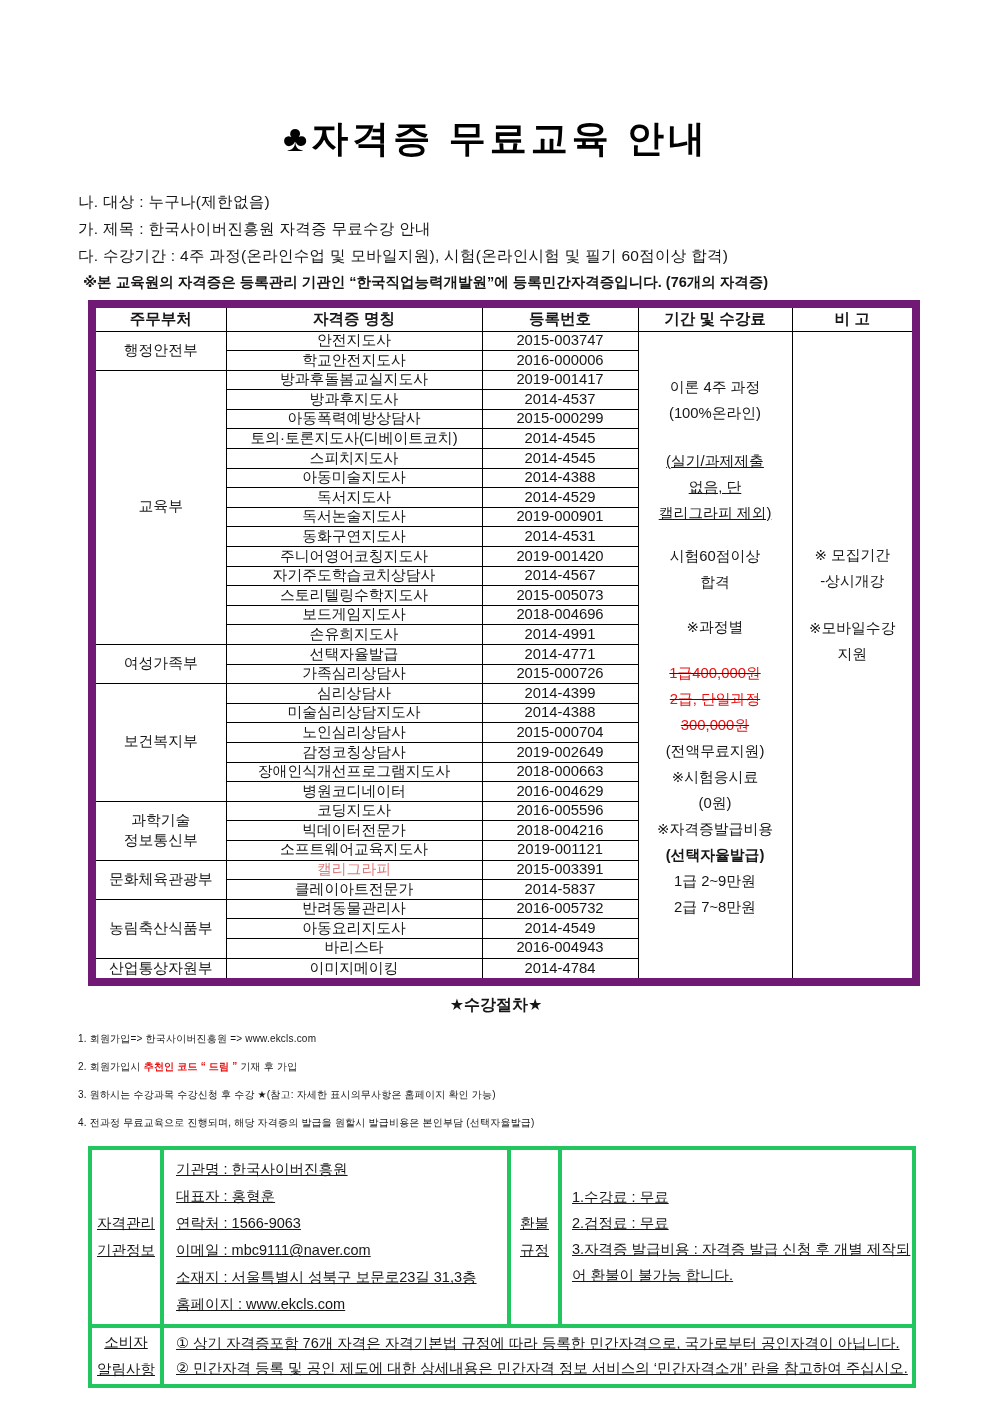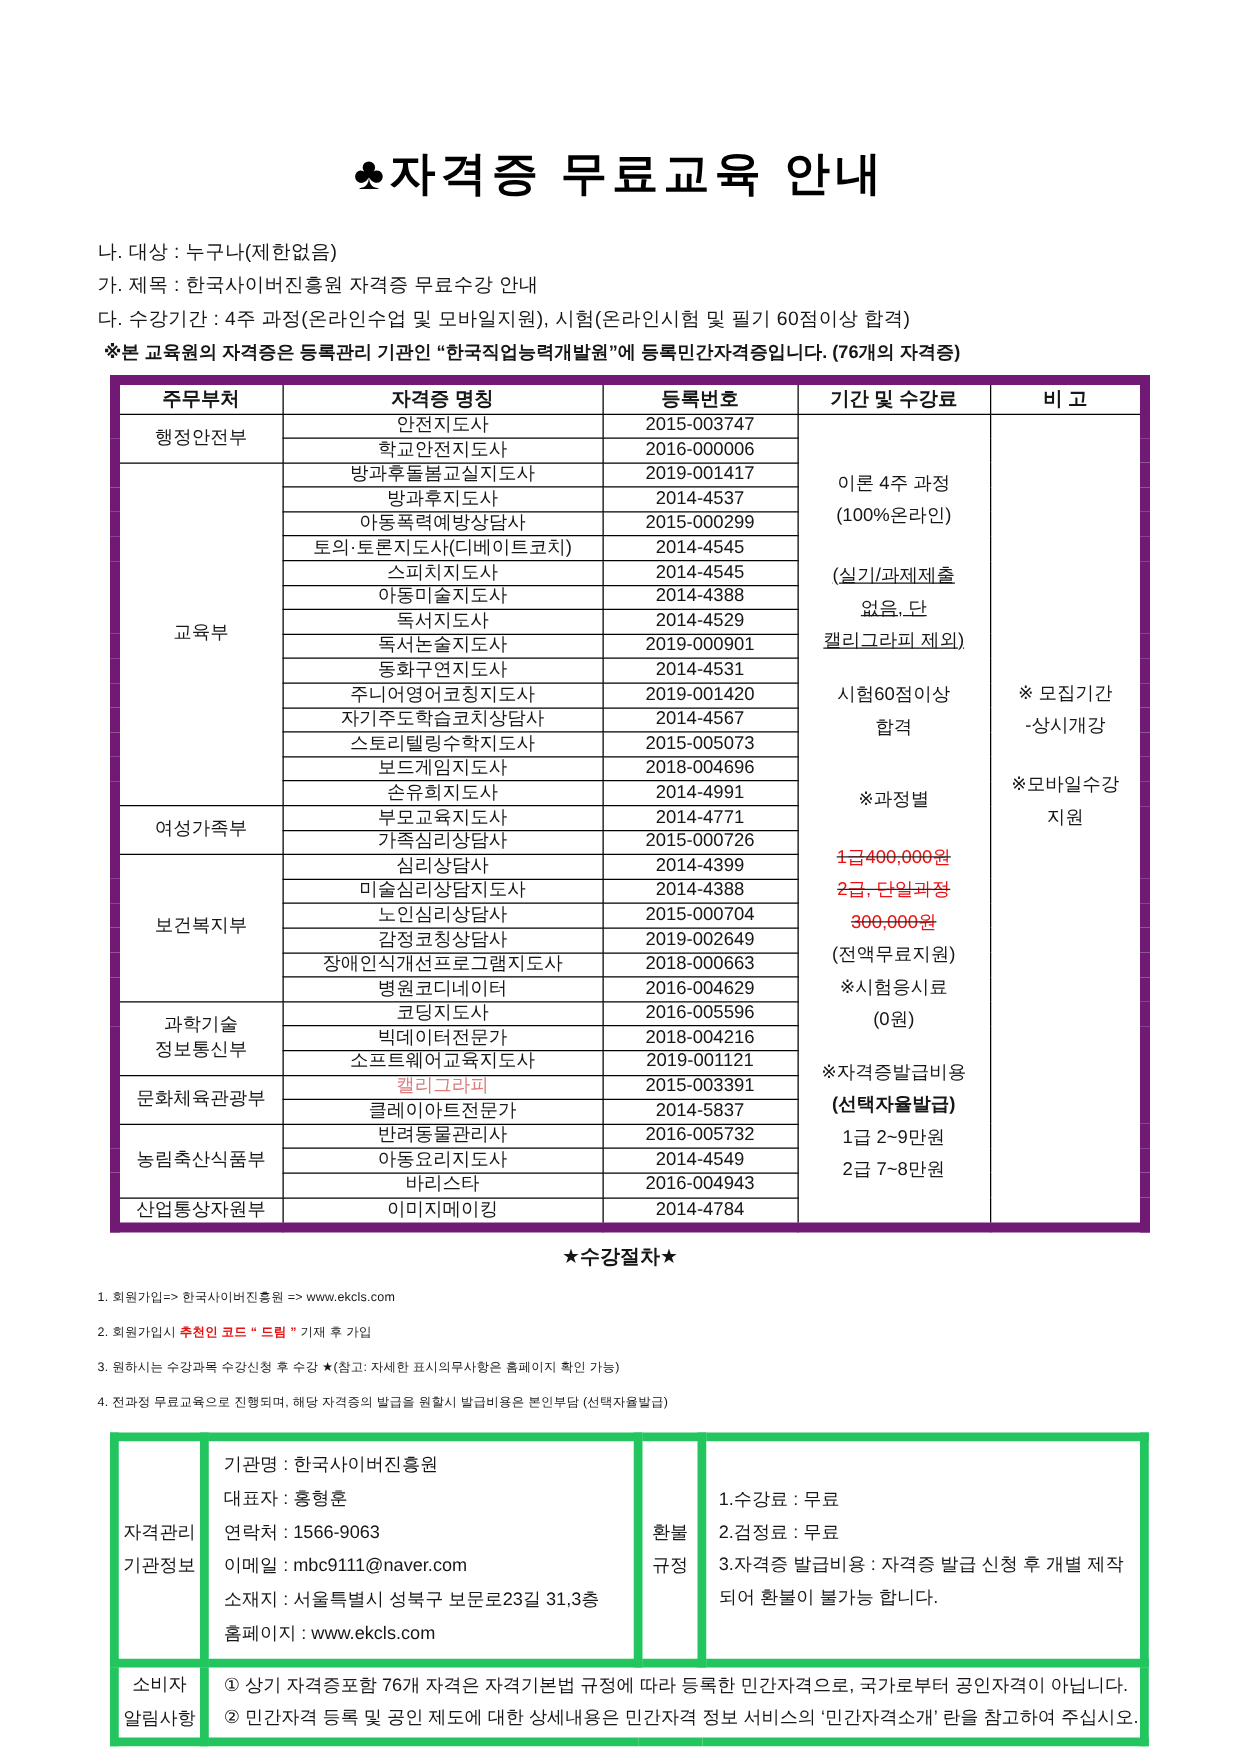--- a/index.html
+++ b/index.html
@@ -34,43 +34,43 @@
   td.ministry {
     text-align:center; font-size:14.8px; white-space:pre-line; line-height:1.35;
   }
   td.fee-cell, td.note-cell {
     vertical-align:top; text-align:center; font-size:14.8px; padding:0;
   }
   .fblock div, .nblock div { line-height:26px; }
   .fb-a { margin-top:42px; }
   .fb-b { margin-top:22px;text-decoration:underline; }
   .fb-c { margin-top:17px; }
-  .fb-d { margin-top:32px; }
+  .fb-d { margin-top:19px; }
   .fb-e { margin-top:20px; }
-  .fb-f { margin-top:16px; }
+  .fb-f { }
   .nb-a { margin-top:210px; }
   .nb-b { margin-top:21px; }
 
   .strike { color:#e81010; text-decoration:line-through; text-decoration-color:#222; }
   .red { color:#e81010; }
   .bold { font-weight:bold; }
   .light-red { color:#dd7a7a; }
 
   .proc-title { margin-top:9px; text-align:center; font-size:16px; font-weight:bold; }
   .proc-sub { margin-top:3px; text-align:center; font-size:16px; font-weight:bold; letter-spacing:0.3px; }
 
   .steps { margin:9px 0 0 78px; }
   .step { height:28px; line-height:28px; font-size:10px; letter-spacing:0.2px; }
 
   table.info {
     border-collapse:collapse; table-layout:fixed;
     width:824px; margin:9px 0 0 88px;
     border:2px solid #000; font-size:14.5px;
   }
-  table.info td { border:7px solid #22c55e; vertical-align:middle; }
+  table.info td { border:4px solid #22c55e; vertical-align:middle;text-decoration:underline; }
   td.info-label { text-align:center; line-height:27px; }
   td.info-details { padding:6px 0 6px 12px; }
   td.info-details div { line-height:27px; }
   td.info-rules { padding:4px 0 6px 10px; }
   td.info-rules div { line-height:26px; }
   td.info-notices { padding:3px 0 3px 12px; }
   td.info-notices div { line-height:25px; }
   .row-org { height:150px; }
   .row-notice { height:57px; }
 </style>
@@ -209,21 +209,21 @@
         <tr>
           <td class="cert-name">보드게임지도사</td>
           <td class="cert-no">2018-004696</td>
         </tr>
         <tr>
           <td class="cert-name">손유희지도사</td>
           <td class="cert-no">2014-4991</td>
         </tr>
         <tr>
           <td class="ministry" rowspan="2">여성가족부</td>
-          <td class="cert-name">부모교육지도사</td>
+          <td class="cert-name">선택자율발급</td>
           <td class="cert-no">2014-4771</td>
         </tr>
         <tr>
           <td class="cert-name">가족심리상담사</td>
           <td class="cert-no">2015-000726</td>
         </tr>
         <tr>
           <td class="ministry" rowspan="6">보건복지부</td>
           <td class="cert-name">심리상담사</td>
           <td class="cert-no">2014-4399</td>

